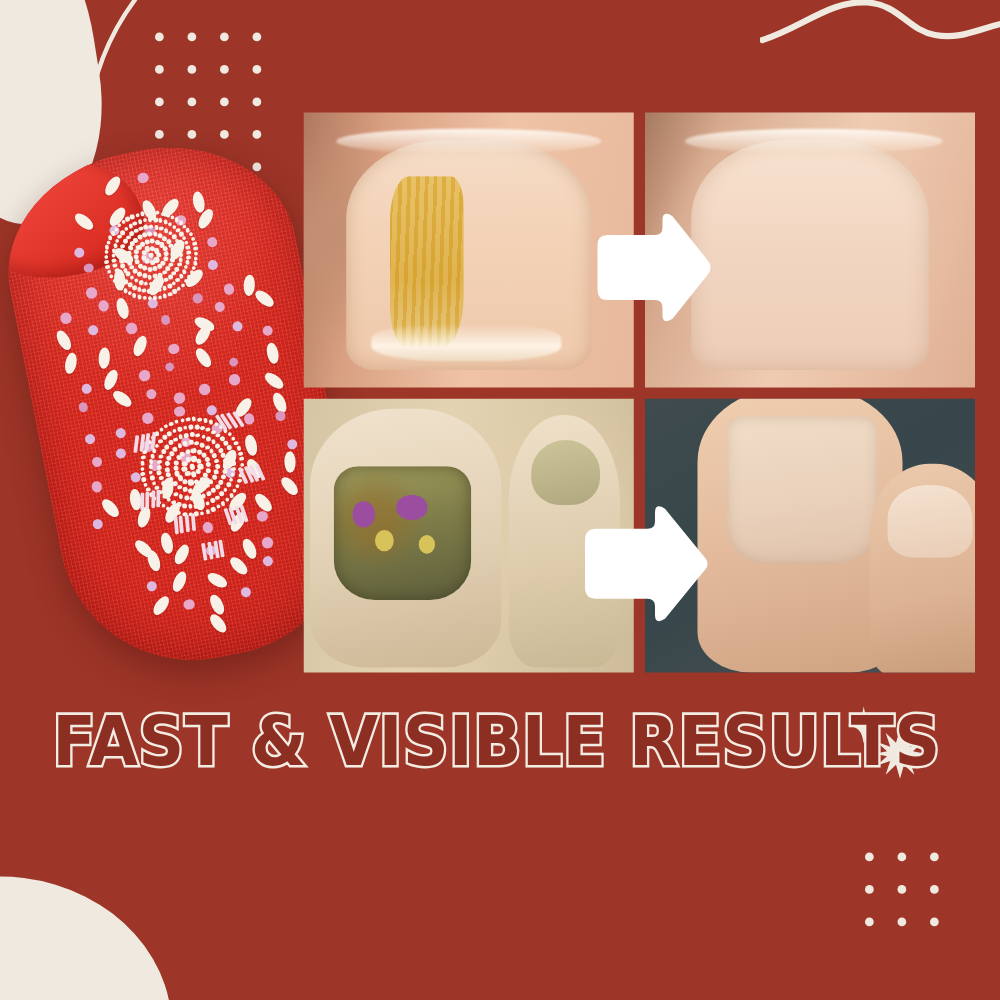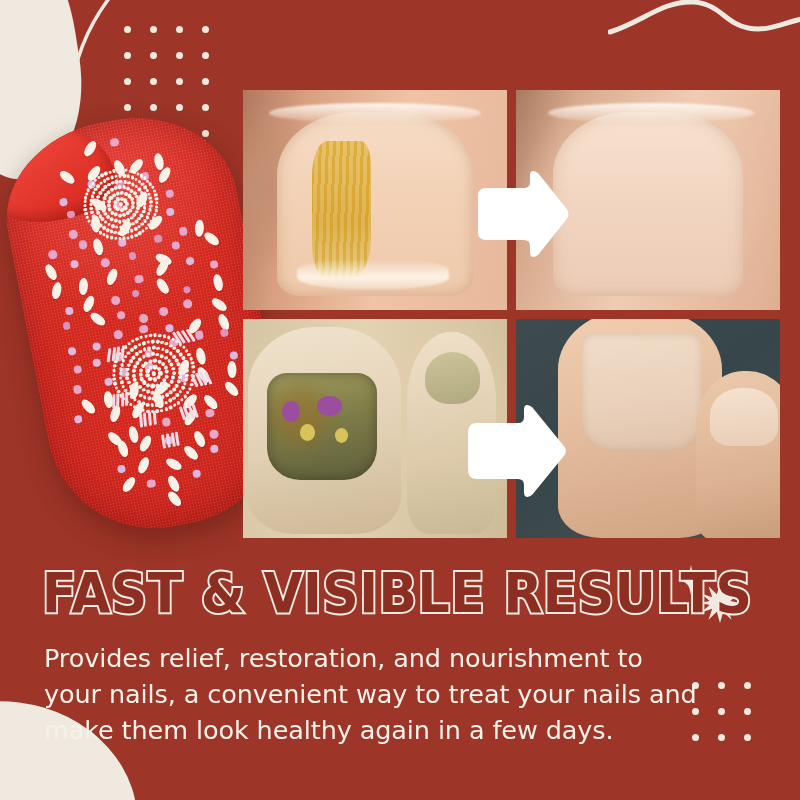--- a/index.html
+++ b/index.html
@@ -998,15 +998,14 @@
   </div>
 
   <svg id="arrow-top" class="arrow" width="100" height="92" viewBox="0 0 100 92">
     <path d="M6 28 Q6 20 14 20 L52 20 Q58 20 58 14 L58 8 Q58 0 66 5 L94 40 Q99 46 94 52 L66 87 Q58 92 58 84 L58 78 Q58 72 52 72 L14 72 Q6 72 6 64 Z" fill="#ffffff"></path>
   </svg>
   <svg id="arrow-bottom" class="arrow" width="108" height="98" viewBox="0 0 108 98">
     <path d="M6 30 Q6 21 15 21 L56 21 Q62 21 62 15 L62 8 Q62 0 70 5 L101 43 Q107 49 101 55 L70 93 Q62 98 62 90 L62 83 Q62 77 56 77 L15 77 Q6 77 6 68 Z" fill="#ffffff"></path>
   </svg>
 
   <h1 id="headline">FAST &amp; VISIBLE RESULTS</h1>
-  <p id="body-copy">Provides relief, restoration, and nourishment to your nails, a convenient way to treat your nails and make them look healthy again in a few days.</p>
 
 </div>
 
 </body></html>

